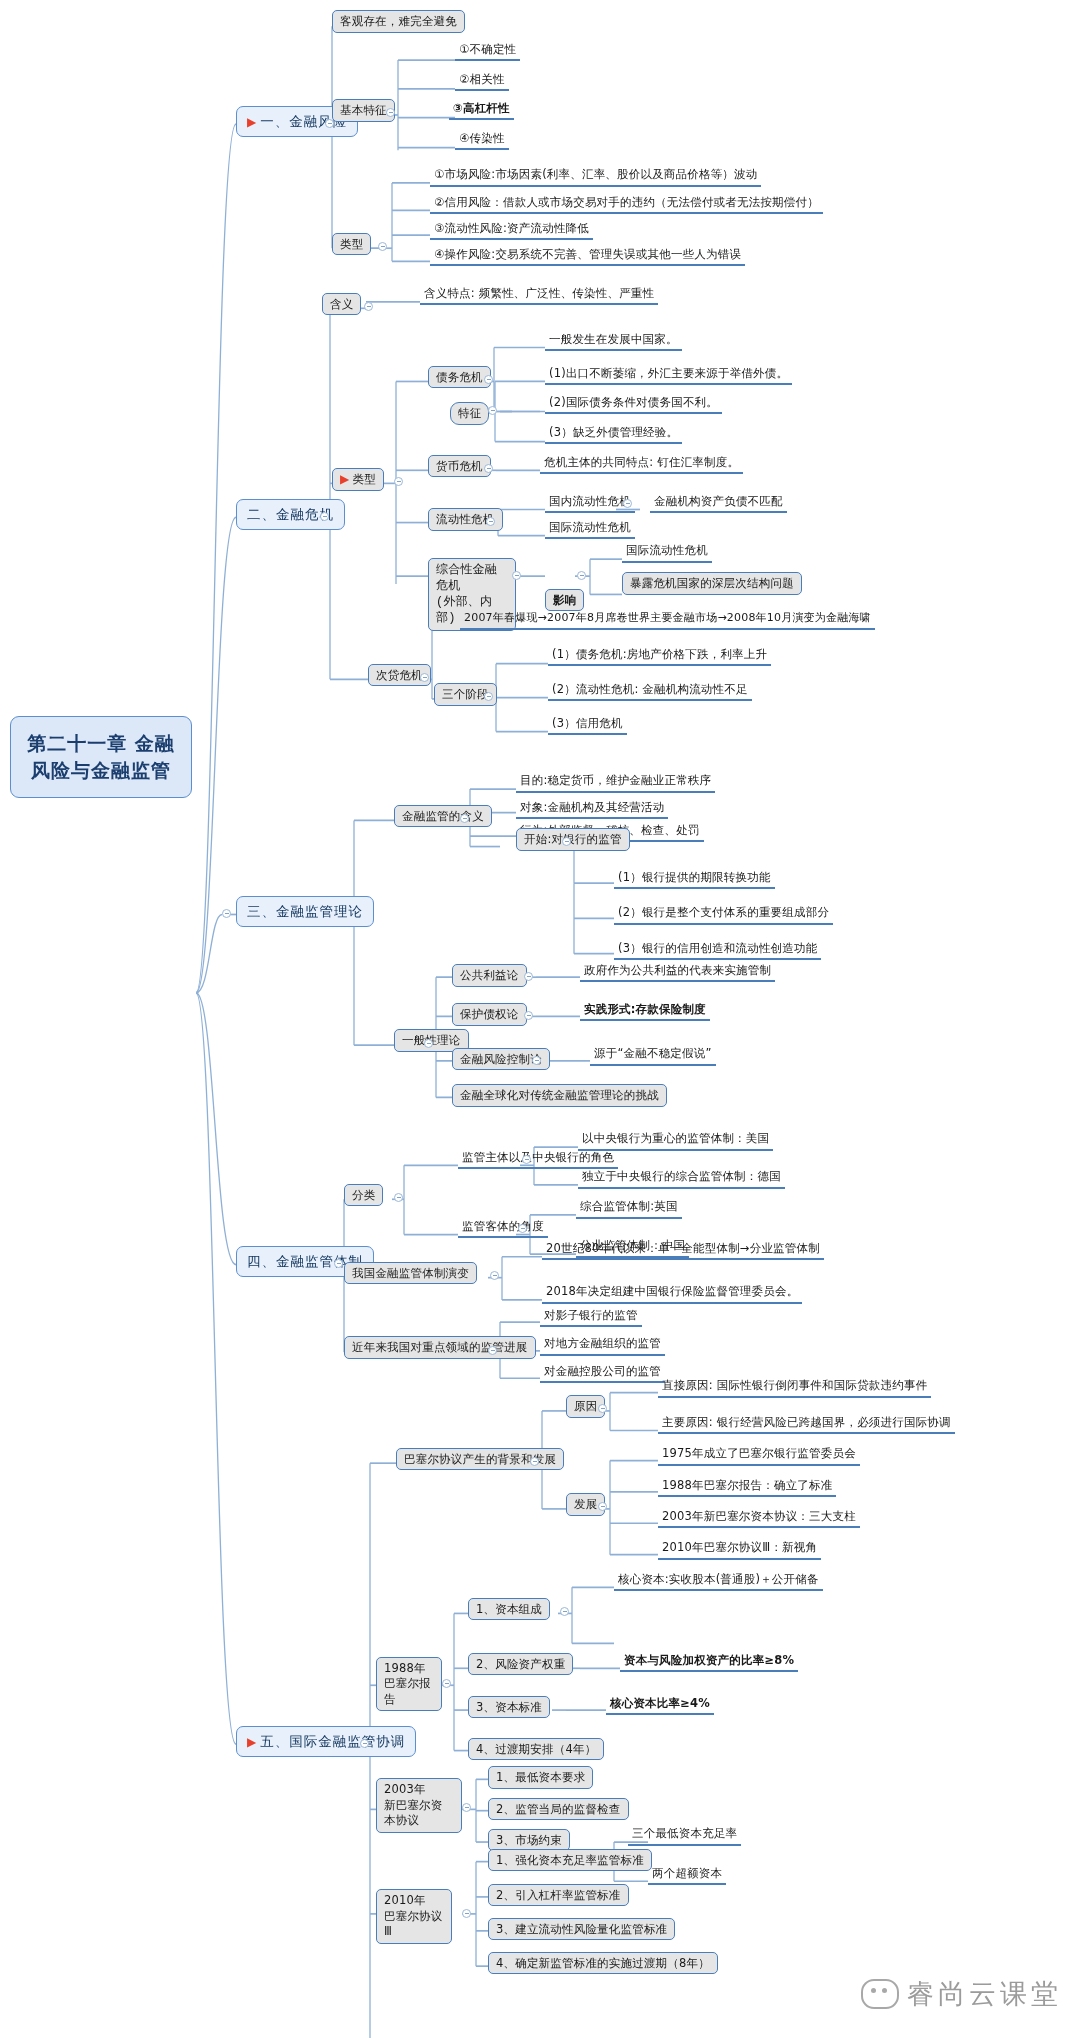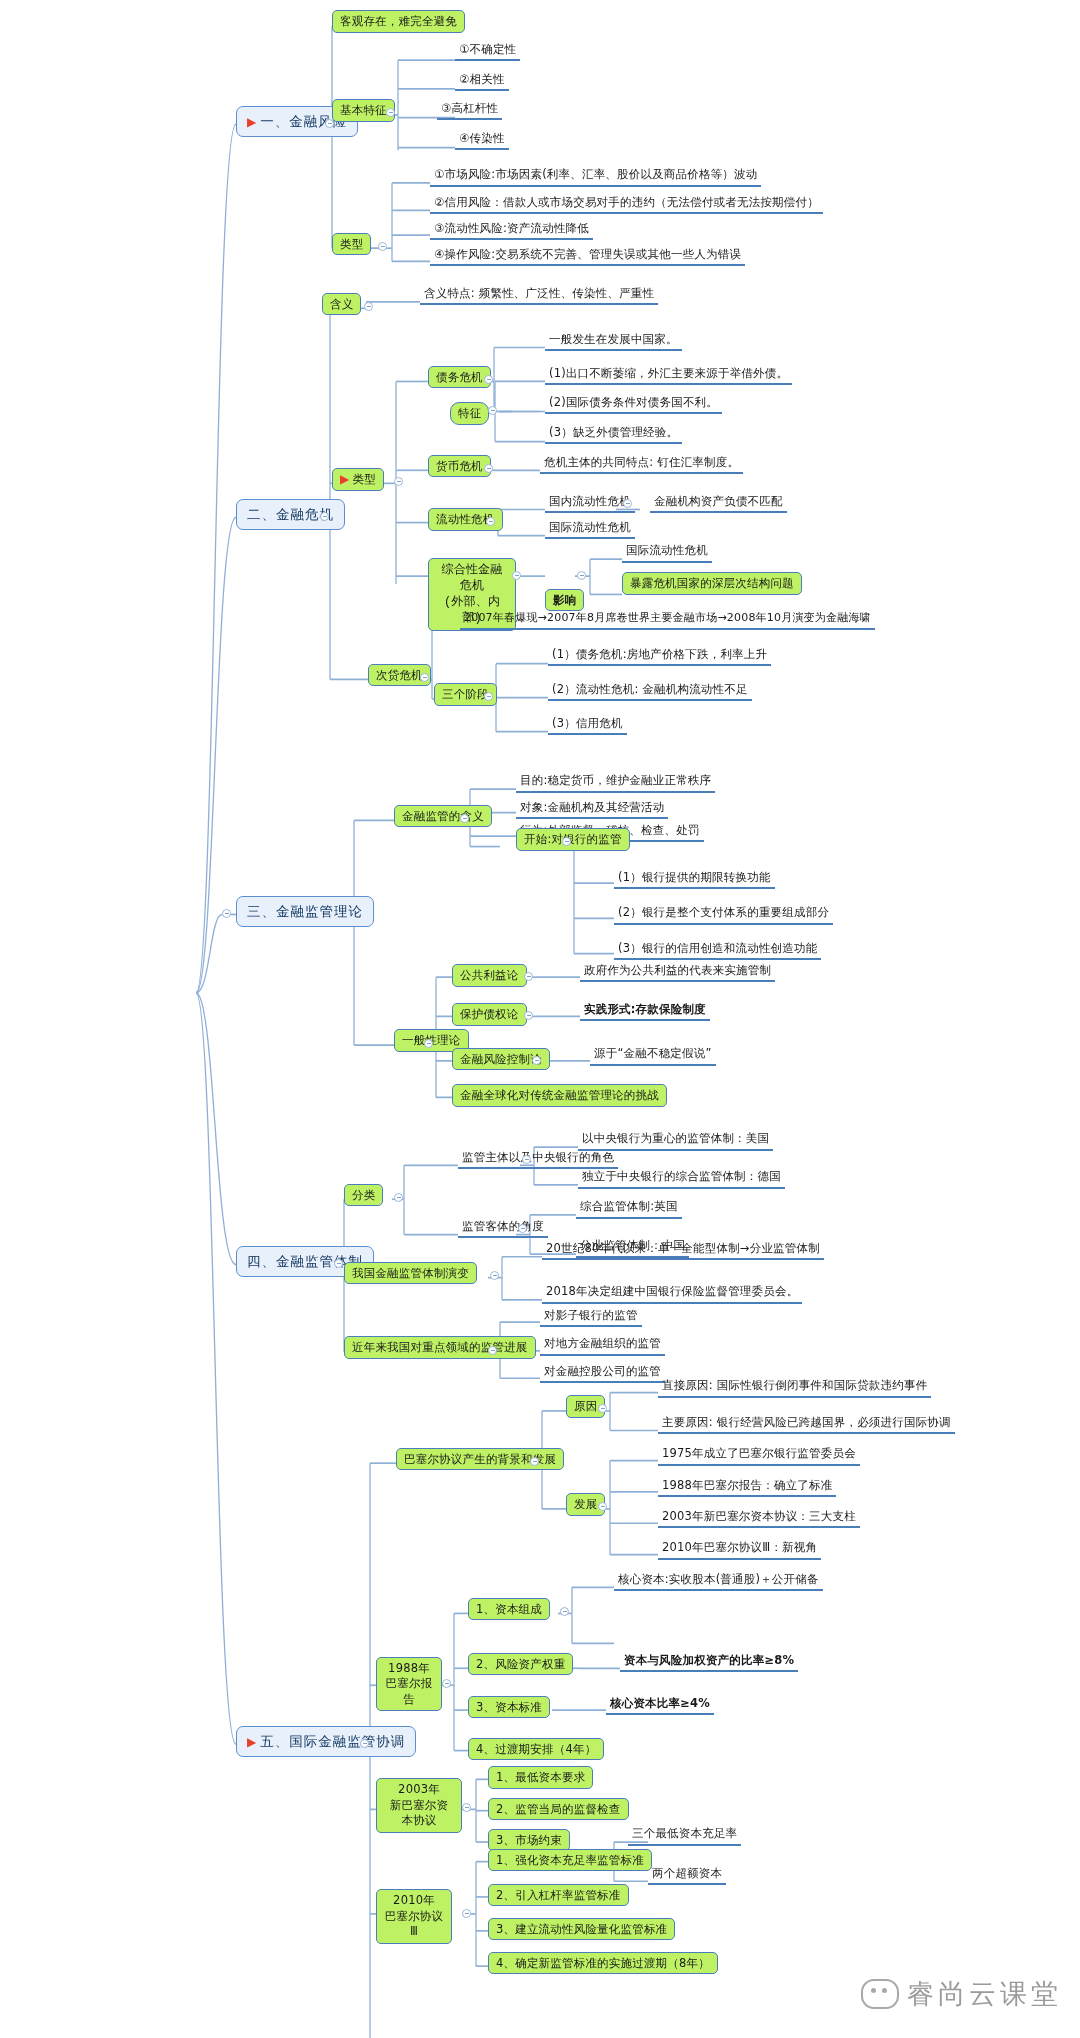--- a/index.html
+++ b/index.html
@@ -19,23 +19,22 @@
     white-space:nowrap;
     font-size:11.5px;
     line-height:1.25;
     color:#1a1a1a;
     letter-spacing:0.2px;
   }
   
   .boxed{
     border:1.3px solid #4a7ebb;
     border-radius:5px;
-    background:#bef264;
+    background:#e5e5e5;
     padding:3px 7px;
-    text-align:center;
   }
   
   .under{
     padding:0 4px 3px 4px;
     border-bottom:2.2px solid #4a7ebb;
     background:transparent;
   }
 
   
   #root{
@@ -314,33 +313,37 @@
       <path d="M476 1478 L490 1478"></path>
       <path d="M476 1505 L490 1505"></path>
 
       <path d="M600 1425 L614 1425"></path>
       <path d="M614 1410 L614 1440"></path>
       <path d="M614 1410 L648 1410"></path>
       <path d="M614 1440 L648 1440"></path>
     </g>
   </svg>
 
+  <div id="root">
+    <span>第二十一章 金融</span><br>
+    <span>风险与金融监管</span>
+  </div>
 
   <div class="node chapter" style="left: 236px; top: 105.819px;">
     <span class="flag">▶</span><span>一、金融风险</span>
   </div>
   <span class="knob" style="left: 325px; top: 118.883px;"></span>
 
   <div class="node boxed" style="left: 332px; top: 10.4513px;">客观存在，难完全避免</div>
 
   <div class="node boxed" style="left: 332px; top: 99.2872px;">基本特征</div>
   <span class="knob" style="left: 386px; top: 108.432px;"></span>
   <div class="node under" style="left: 455px; top: 41.8051px;">①不确定性</div>
   <div class="node under" style="left: 455px; top: 71.8526px;">②相关性</div>
-  <div class="node under" style="left: 437px; top: 100.594px;">③高杠杆性</div>
+  <div class="node under" style="left: 449px; top: 100.594px; font-weight: bold;">③高杠杆性</div>
   <div class="node under" style="left: 455px; top: 130.641px;">④传染性</div>
 
   <div class="node boxed" style="left: 332px; top: 232.541px;">类型</div>
   <span class="knob" style="left: 378px; top: 241.686px;"></span>
   <div class="node under" style="left: 430px; top: 167.221px;">①市场风险:市场因素(利率、汇率、股价以及商品价格等）波动</div>
   <div class="node under" style="left: 430px; top: 194.655px;">②信用风险：借款人或市场交易对手的违约（无法偿付或者无法按期偿付）</div>
   <div class="node under" style="left: 430px; top: 220.783px;">③流动性风险:资产流动性降低</div>
   <div class="node under" style="left: 430px; top: 246.912px;">④操作风险:交易系统不完善、管理失误或其他一些人为错误</div>
 
   <div class="node chapter" style="left: 236px; top: 499.049px;">

